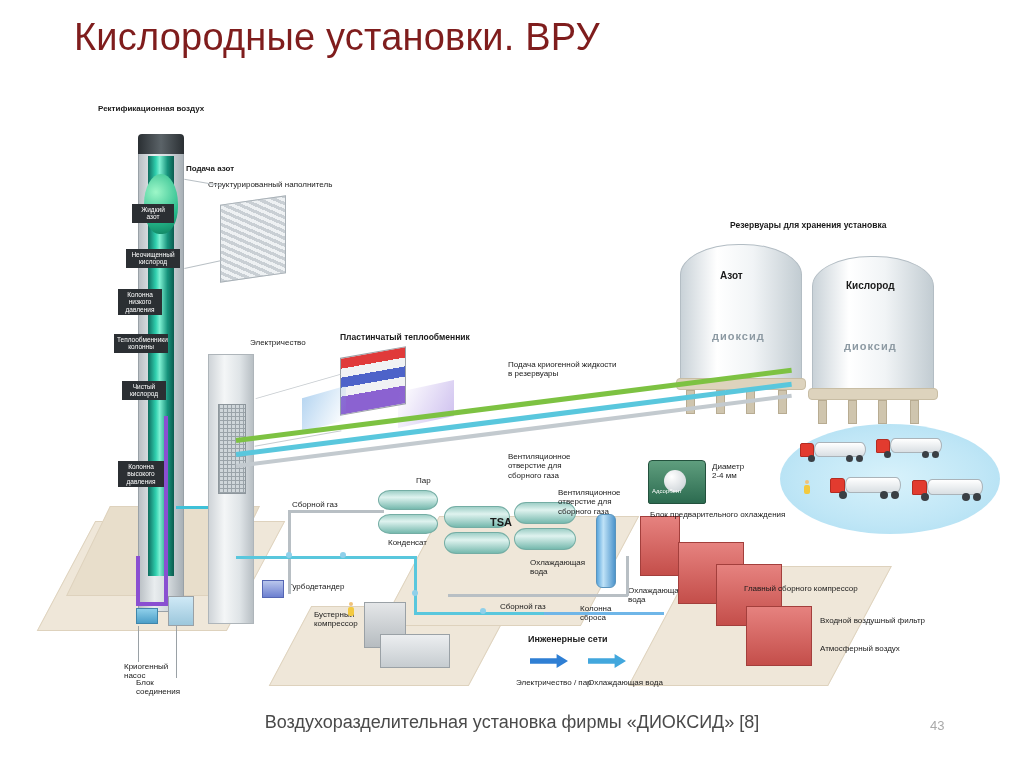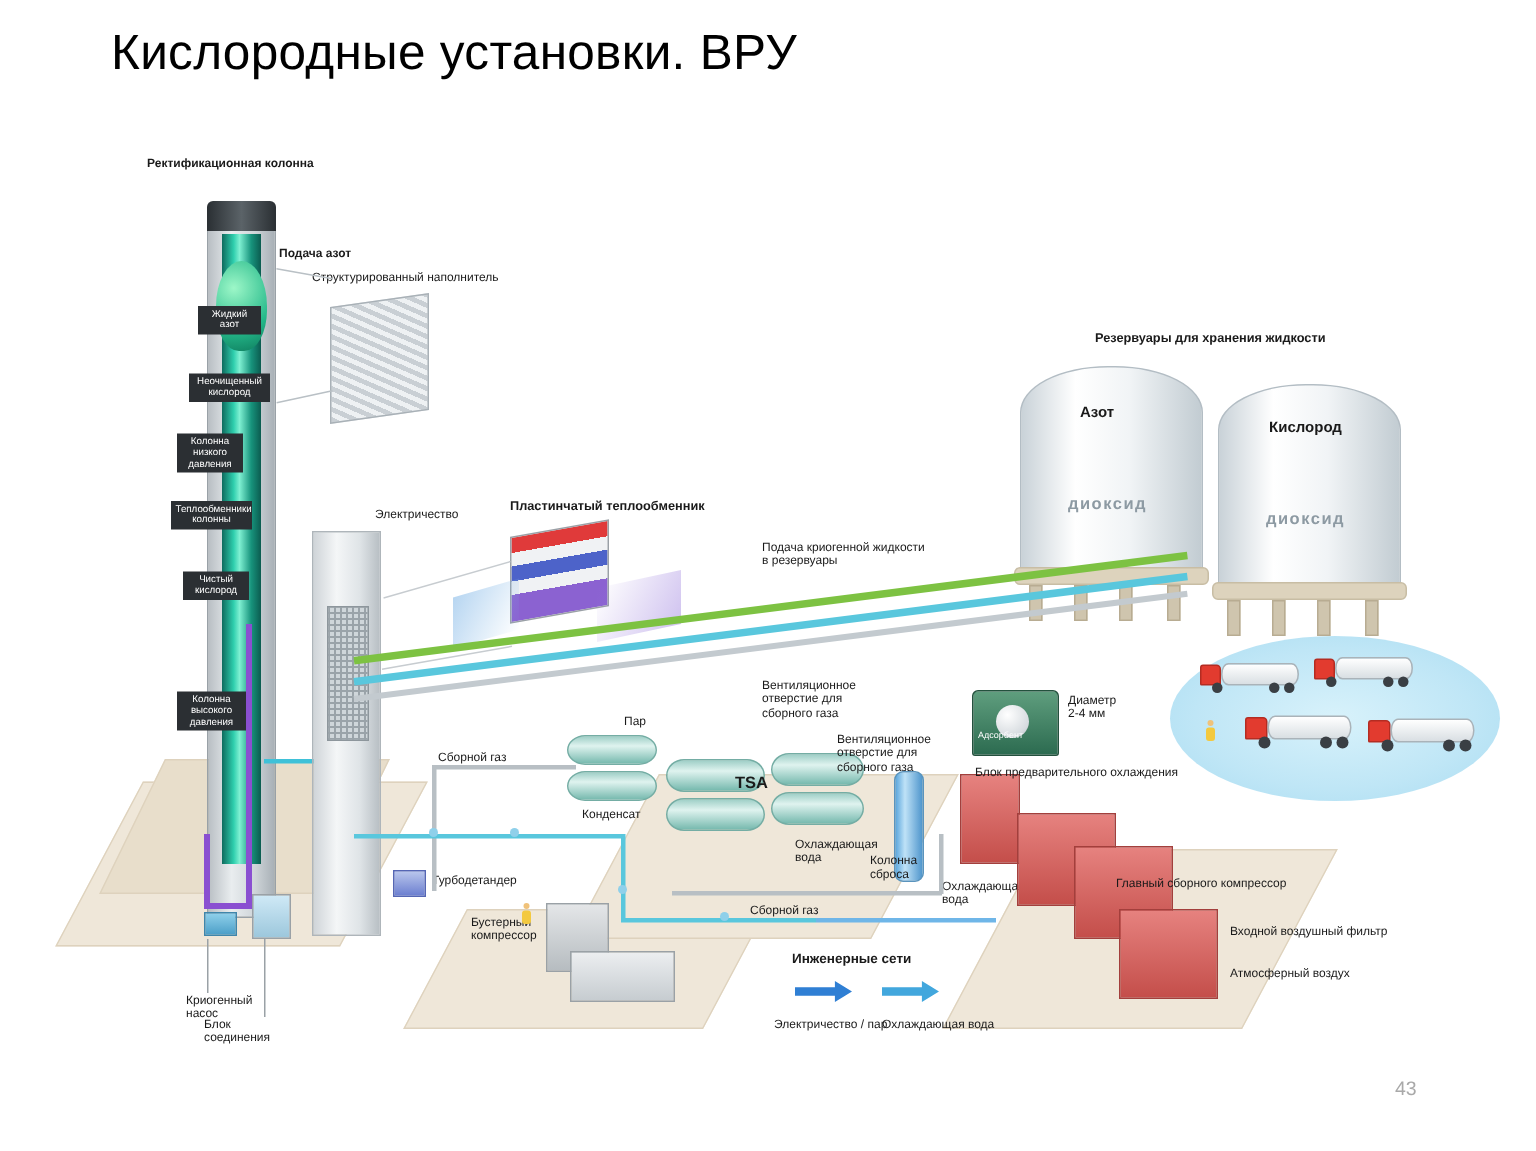--- a/index.html
+++ b/index.html
@@ -12,22 +12,22 @@
   }
   #slide {
     position: relative;
     width: 1024px; height: 767px;
     background: #ffffff;
   }
   
   .slide-title {
     position: absolute;
     left: 74px; top: 16px;
-    font-size: 33px;
-    color: #000000;
+    font-size: 38px;
+    color: #7f1d1d;
     font-weight: normal;
     letter-spacing: 0.2px;
     white-space: nowrap;
   }
   
   .slide-caption {
     position: absolute;
     left: 0; top: 712px;
     width: 1024px;
     text-align: center;
@@ -215,21 +215,21 @@
   <div class="slide-title">Кислородные установки. ВРУ</div>
 
   <div id="diagram">
 
     <div class="slab" style="left:26px;top:435px;width:190px;height:110px;transform:skewX(-28deg);"></div>
     <div class="slab slab2" style="left:48px;top:420px;width:150px;height:90px;transform:skewX(-26deg);"></div>
     <div class="slab" style="left:250px;top:520px;width:200px;height:80px;transform:skewX(-28deg);"></div>
     <div class="slab" style="left:370px;top:430px;width:200px;height:110px;transform:skewX(-28deg);"></div>
     <div class="slab" style="left:620px;top:480px;width:200px;height:120px;transform:skewX(-28deg);"></div>
 
-    <div class="lbl b" style="left:58px;top:18px;width:140px;">Ректификационная колонна</div>
+    <div class="lbl b" style="left:58px;top:18px;width:140px;">Ректификационная воздух</div>
 
     <div class="col-body" style="left:98px;top:56px;width:46px;height:470px;"></div>
     <div class="col-top" style="left:98px;top:48px;width:46px;height:20px;"></div>
     <div class="col-inner" style="left:108px;top:70px;width:26px;height:420px;"></div>
     <div class="green-cap" style="left:104px;top:88px;width:34px;height:60px;"></div>
 
     <div class="lbl w" style="left:146px;top:78px;width:60px;color:#1a1a1a;font-weight:bold;">Подача азот</div>
     <div class="col-tag" style="left:92px;top:118px;width:42px;">Жидкий
 азот</div>
     <div class="col-tag" style="left:86px;top:163px;width:54px;">Неочищенный
@@ -267,21 +267,21 @@
     <div class="tower" style="left:168px;top:268px;width:46px;height:270px;"></div>
     <div class="tower-grid" style="left:178px;top:318px;width:28px;height:90px;"></div>
 
     <div class="lbl b" style="left:300px;top:246px;width:130px;font-size:8.5px;">Пластинчатый теплообменник</div>
     <div class="plate-hx" style="left:300px;top:266px;width:66px;height:58px;"></div>
     <div class="pipe" style="left:214px;top:300px;width:88px;height:1px;background:#c7ccd0;transform:rotate(-16deg);"></div>
     <div class="pipe" style="left:214px;top:352px;width:88px;height:1px;background:#c7ccd0;transform:rotate(-10deg);"></div>
     <div class="pipe" style="left:262px;top:306px;width:44px;height:34px;background:linear-gradient(120deg,rgba(124,180,230,.55),rgba(255,255,255,0));transform:skewY(-16deg);"></div>
     <div class="pipe" style="left:358px;top:300px;width:56px;height:36px;background:linear-gradient(300deg,rgba(150,120,220,.45),rgba(255,255,255,0));transform:skewY(-12deg);"></div>
 
-    <div class="lbl b" style="left:690px;top:134px;width:200px;font-size:8.5px;">Резервуары для хранения жидкости</div>
+    <div class="lbl b" style="left:690px;top:134px;width:200px;font-size:8.5px;">Резервуары для хранения установка</div>
 
     <div class="tank" style="left:640px;top:158px;width:122px;height:140px;"></div>
     <div class="lbl b" style="left:680px;top:184px;width:60px;font-size:10px;">Азот</div>
     <div class="tank-brand" style="left:672px;top:244px;">диоксид</div>
     <div class="tank-base" style="left:636px;top:292px;width:130px;height:12px;border-radius:4px;"></div>
     <div class="leg" style="left:646px;top:304px;width:9px;height:24px;"></div>
     <div class="leg" style="left:676px;top:304px;width:9px;height:24px;"></div>
     <div class="leg" style="left:706px;top:304px;width:9px;height:24px;"></div>
     <div class="leg" style="left:738px;top:304px;width:9px;height:24px;"></div>
 
@@ -349,21 +349,21 @@
     <div class="lbl" style="left:460px;top:516px;width:60px;">Сборной газ</div>
 
     <div class="lbl" style="left:468px;top:366px;width:76px;">Вентиляционное
 отверстие для
 сборного газа</div>
     <div class="lbl" style="left:518px;top:402px;width:76px;">Вентиляционное
 отверстие для
 сборного газа</div>
 
     <div class="bluecol" style="left:556px;top:428px;width:20px;height:74px;"></div>
-    <div class="lbl" style="left:540px;top:483px;width:44px;">Колонна
+    <div class="lbl" style="left:540px;top:518px;width:44px;">Колонна
 сброса</div>
     <div class="lbl" style="left:588px;top:500px;width:58px;">Охлаждающая
 вода</div>
 
     <div class="greenbox" style="left:608px;top:374px;width:58px;height:44px;border-radius:4px 4px 2px 2px;"></div>
     <div class="dot" style="left:624px;top:384px;width:22px;height:22px;background:radial-gradient(circle at 35% 30%,#ffffff,#d6dbdf 70%,#aeb6bb);"></div>
     <div class="lbl w" style="left:612px;top:402px;width:50px;font-size:6px;color:#ffffff;">Адсорбент</div>
     <div class="lbl" style="left:672px;top:376px;width:54px;">Диаметр
 2-4 мм</div>
 
@@ -404,14 +404,15 @@
     <div class="dot" style="left:440px;top:522px;width:6px;height:6px;background:#8fd0ea;"></div>
 
     <div class="lbl b" style="left:488px;top:548px;width:110px;font-size:9px;">Инженерные сети</div>
     <div class="arrow-blue" style="left:490px;top:568px;width:38px;height:14px;background:#2f7fd4;clip-path:polygon(0 30%,70% 30%,70% 0,100% 50%,70% 100%,70% 70%,0 70%);"></div>
     <div class="arrow-blue" style="left:548px;top:568px;width:38px;height:14px;background:#42a7dd;clip-path:polygon(0 30%,70% 30%,70% 0,100% 50%,70% 100%,70% 70%,0 70%);"></div>
     <div class="lbl" style="left:476px;top:592px;width:80px;">Электричество / пар</div>
     <div class="lbl" style="left:548px;top:592px;width:90px;">Охлаждающая вода</div>
 
   </div>
 
+  <div class="slide-caption">Воздухоразделительная установка фирмы «ДИОКСИД» [8]</div>
   <div class="page-number">43</div>
 </div>
 
 </body></html>

